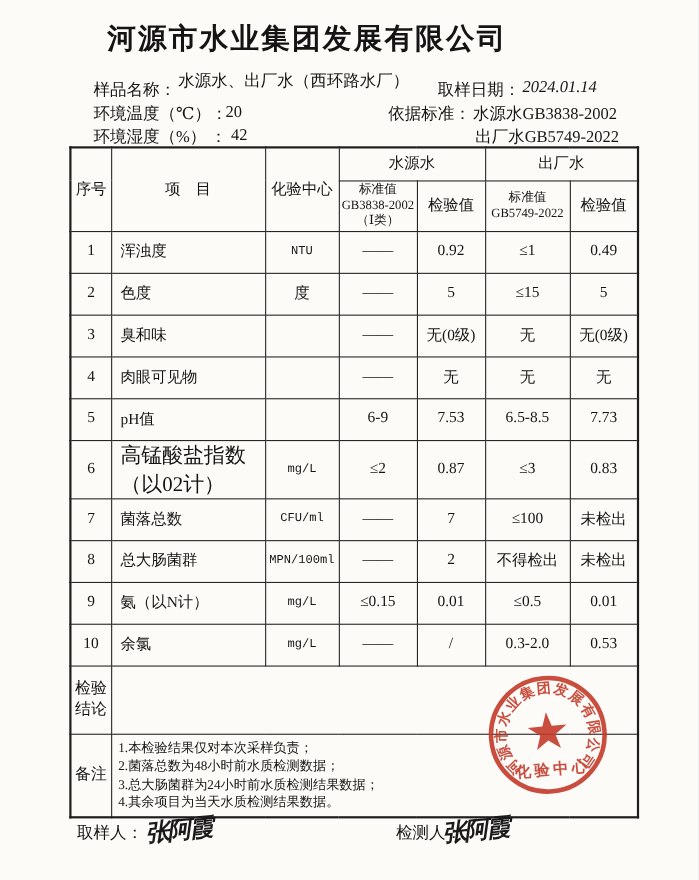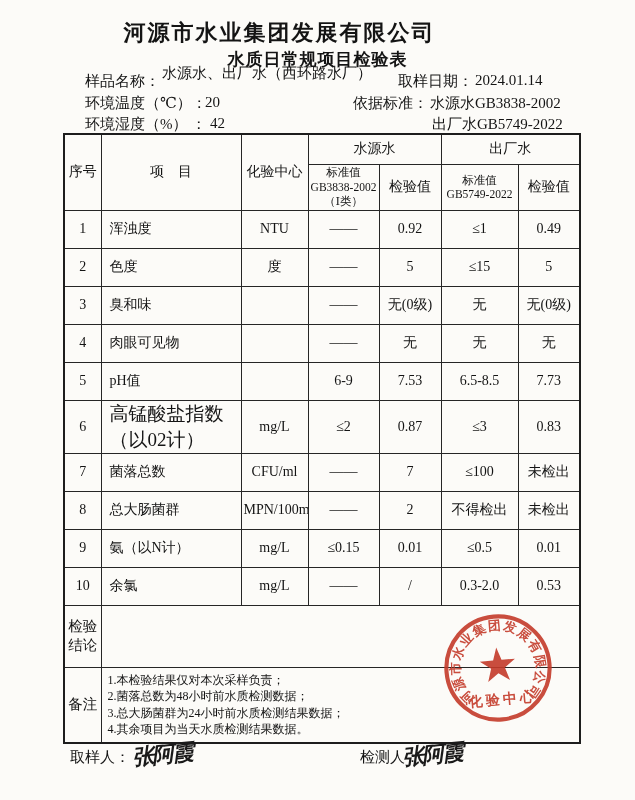--- a/index.html
+++ b/index.html
@@ -3,21 +3,21 @@
 <meta charset="utf-8">
 <style>
   html,body{margin:0;padding:0;background:#e8e8e8;}
   .page{
     position:relative;width:635px;height:800px;background:#fcfbf8;
     font-family:"Liberation Serif","DejaVu Serif",serif;color:#141414;
     overflow:hidden;box-sizing:border-box;
   }
   .title{
     position:absolute;top:18px;left:0;width:559px;text-align:center;
-    font-size:22px;font-weight:bold;letter-spacing:2px;
+    font-size:26px;font-weight:bold;letter-spacing:2px;
   }
   .subtitle{
     position:absolute;top:48px;left:0;width:635px;text-align:center;
     font-size:17px;font-weight:bold;letter-spacing:1px;
   }
   .meta span{position:absolute;font-size:15px;white-space:nowrap;}
   .m-label{font-weight:normal;}
   
   table.report{
     position:absolute;left:63px;top:133px;width:516px;
@@ -25,21 +25,21 @@
     font-size:14px;text-align:center;
   }
   table.report td,table.report th{
     border:1px solid #262626;padding:0 2px;font-weight:normal;
     overflow:hidden;
   }
   table.report{border:2px solid #1d1d1d;}
   .hdr{font-size:14px;}
   .hdr-small{font-size:11.5px;line-height:1.25;}
   .item-cell{text-align:left;padding-left:8px !important;}
-  .unit-cell{font-family:Liberation Serif, serif;font-size:14px;}
+  .unit-cell{font-family:Liberation Mono, monospace;font-size:11px;}
   .remarks-cell{text-align:left;vertical-align:middle;padding:4px 6px !important;
     font-size:12px;line-height:1.38;}
   .concl-label,.remark-label{font-size:14.5px;font-weight:bold;line-height:1.3;}
   
   .footer span{position:absolute;font-size:15px;white-space:nowrap;}
   .sig{
     font-size:22px;font-weight:bold;font-style:italic;
     transform:rotate(-6deg);display:inline-block;
     font-family:"DejaVu Serif",serif;color:#1a1a1a;letter-spacing:-2px;
   }
@@ -56,27 +56,26 @@
     fill:#c43b2a;font-size:13.5px;font-weight:bold;text-anchor:middle;
     letter-spacing:3px;font-family:"Liberation Serif",serif;
   }
 </style>
 </head>
 <body>
 
 <div class="page">
 
   <div class="title">河源市水业集团发展有限公司</div>
-  <div class="subtitle">水质日常规项目检验表</div>
 
   <div class="meta">
     <span style="left:85px;top:72px;" class="m-label">样品名称：</span>
     <span style="left:162px;top:64px;">水源水、出厂水（西环路水厂）</span>
     <span style="left:398px;top:72px;" class="m-label">取样日期：</span>
-    <span style="left:475px;top:72px;">2024.01.14</span>
+    <span style="left:475px;top:72px;font-style:italic;">2024.01.14</span>
 
     <span style="left:85px;top:94px;" class="m-label">环境温度（℃）：</span>
     <span style="left:205px;top:94px;">20</span>
     <span style="left:353px;top:94px;" class="m-label">依据标准：</span>
     <span style="left:430px;top:94px;">水源水GB3838-2002</span>
 
     <span style="left:85px;top:115px;" class="m-label">环境湿度（%） ：</span>
     <span style="left:210px;top:115px;">42</span>
     <span style="left:432px;top:115px;">出厂水GB5749-2022</span>
   </div>

